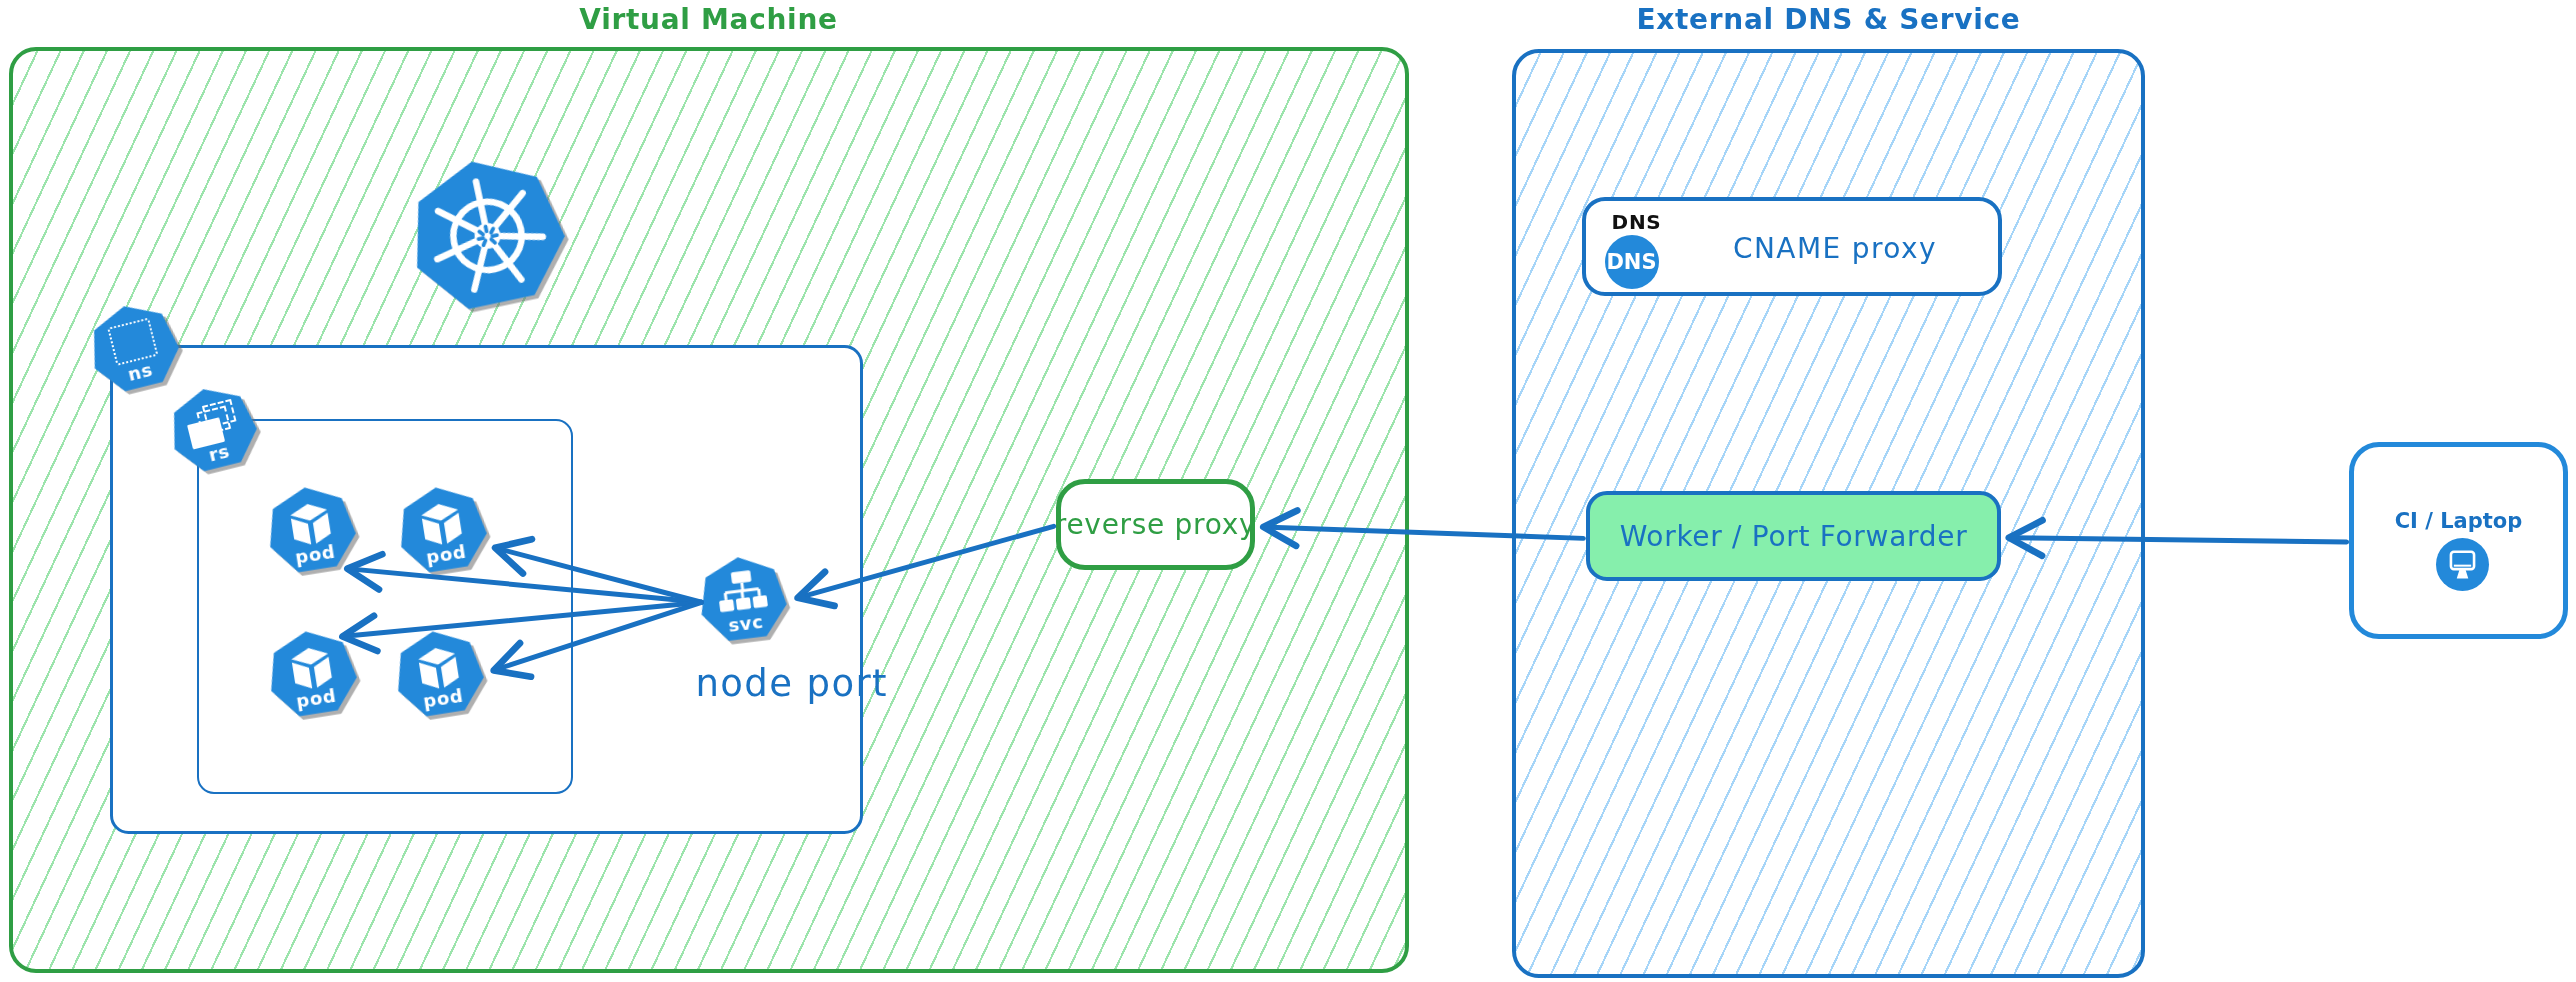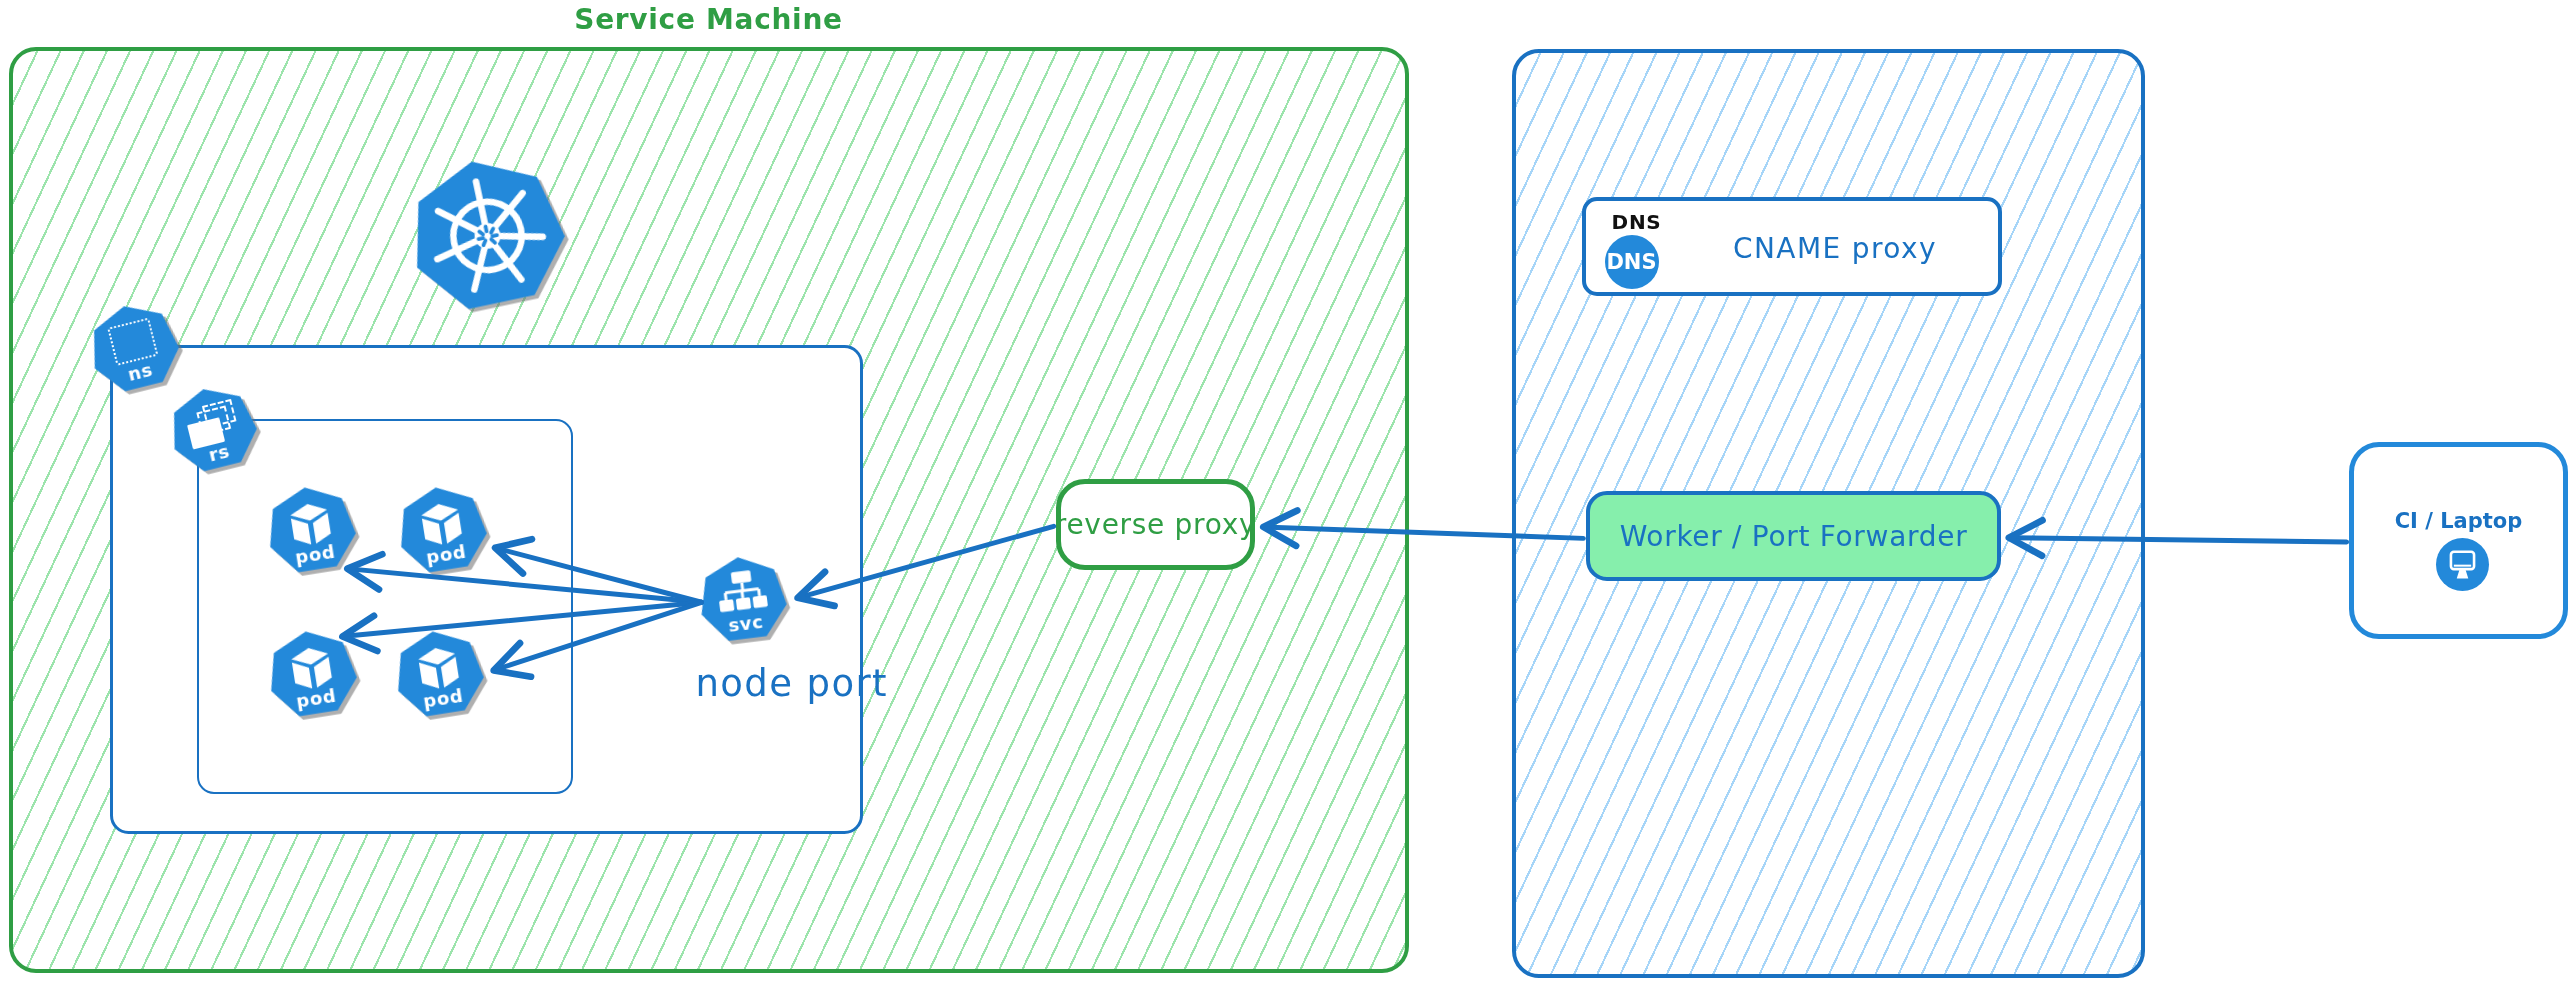--- a/index.html
+++ b/index.html
@@ -31,21 +31,21 @@
   .pods-box{left:197px;top:419px;width:376px;height:375px;border:2.8px solid #1971c2;border-radius:17px;}
 
   .reverse-proxy-box{
     position:absolute;left:1056px;top:479px;width:199px;height:91px;
     background:#ffffff;border:5px solid #2f9e44;border-radius:29px;box-sizing:border-box;
     display:flex;align-items:center;justify-content:center;
     color:#2f9e44;font-size:28px;letter-spacing:0.7px;white-space:nowrap;
   }
   .dns-box{
     position:absolute;left:1582px;top:197px;width:420px;height:99px;
-    background:#ffffff;border:4.3px solid #1971c2;border-radius:15px;box-sizing:border-box;
+    background:#ffffff;border:4.3px solid #1971c2;border-radius:23px;box-sizing:border-box;
   }
   .dns-frame-label{position:absolute;left:25.6px;top:8.5px;color:#111111;font-size:20px;font-weight:bold;letter-spacing:0.7px;}
   .dns-badge{
     position:absolute;left:18.5px;top:34px;width:54px;height:54px;border-radius:50%;
     background:#2389da;color:#ffffff;display:flex;align-items:center;justify-content:center;
     font-size:21px;font-weight:bold;
   }
   .cname-label{
     position:absolute;left:107px;right:21px;top:0;height:95px;
     display:flex;align-items:center;justify-content:center;
@@ -105,21 +105,22 @@
   }
 
   
   .overlay{position:absolute;left:0;top:0;pointer-events:none;}
 </style>
 </head>
 <body>
 
 <div class="canvas">
 
-  <div class="region-title vm-title">Service Machine</div>
+  <div class="region-title vm-title">Virtual Machine</div>
+  <div class="region-title ext-title">External DNS &amp; Service</div>
 
   <div class="region vm-region"></div>
   <div class="region ext-region"></div>
 
   <div class="hepta k8s-logo">
     <div class="shape"></div>
     <div class="glyph">
       <svg width="78%" height="78%" viewBox="0 0 100 100">
         <g stroke="#ffffff" stroke-width="5.5" fill="none" stroke-linecap="round">
           <circle cx="50" cy="50" r="29"></circle>

